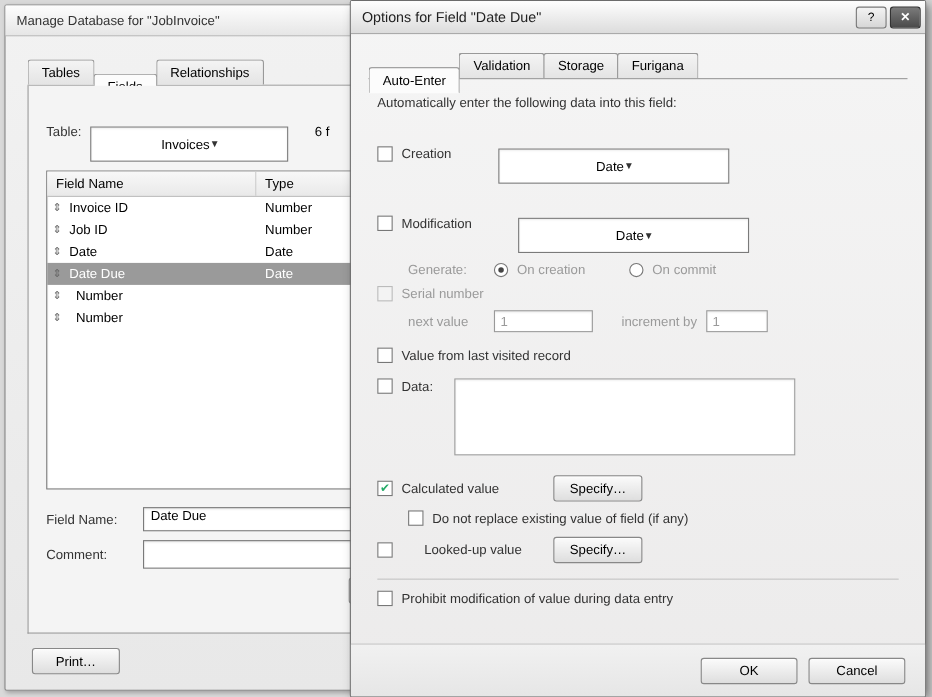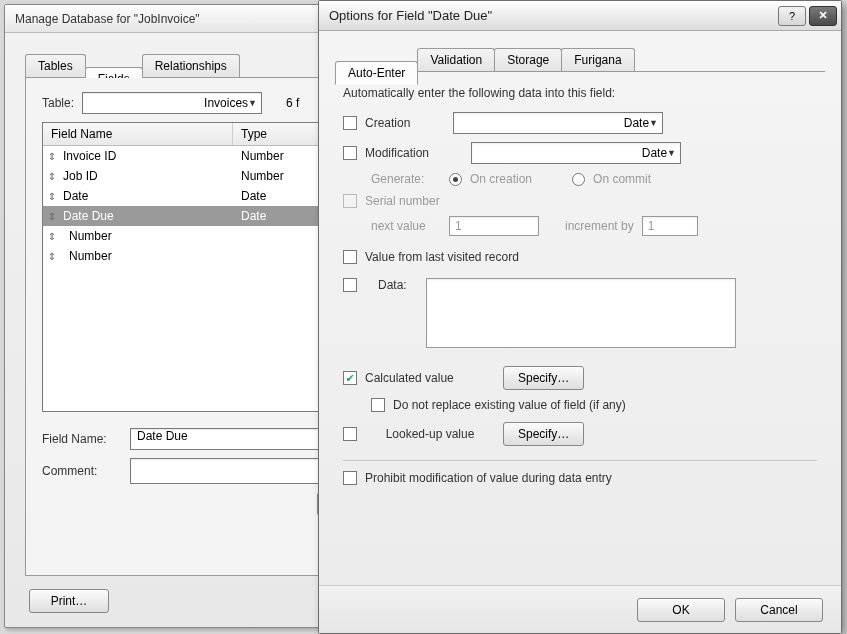--- a/index.html
+++ b/index.html
@@ -28,23 +28,24 @@
     border-radius: 3px 3px 0 0; cursor:pointer;
   }
   .tab.active { background:#fcfcfc; position:relative; top:14px; border-bottom:1px solid #fcfcfc; }
 
   .panel { background:#f4f4f4; border:1px solid #999; border-top:none; padding:14px 16px; }
 
   .row { display:flex; align-items:center; margin-bottom:8px; gap:8px; }
   .label { color:#333; }
 
   .combo {
-    display:flex; align-items:center; justify-content:flex-end;
-    background:#fff; border:1px solid #7a7a7a; height:22px; padding:0 4px 0 6px;
+    display:flex; align-items:center; justify-content:center;
+    background:#fff; border:1px solid #7a7a7a; height:32px; padding:0 4px 0 6px;
     box-shadow: inset 0 1px 2px rgba(0,0,0,0.08);
+    margin-top: 23px;
   }
   .combo .arrow { font-size:9px; color:#333; }
 
   .listbox {
     background:#fff; border:1px solid #7a7a7a; height:290px;
     box-shadow: inset 0 1px 2px rgba(0,0,0,0.1);
   }
   .listhdr { display:flex; background:linear-gradient(#f8f8f8,#e9e9e9); border-bottom:1px solid #bbb; }
   .listhdr div { padding:4px 8px; border-right:1px solid #ccc; }
   .col-name { width:190px; }
@@ -257,21 +258,21 @@
           </div>
       </div>
 
       <div class="row" style="margin-top:14px;">
         <span class="chk"></span>
         <span class="label">Value from last visited record</span>
       </div>
 
       <div class="row" style="align-items:flex-start; margin-top:14px;">
         <span class="chk"></span>
-        <span class="label" style="width:40px;margin-left:13px;">Data:</span>
+        <span class="label" style="width:40px;">Data:</span>
         <div class="bigtext"></div>
       </div>
 
       <div class="row" style="margin-top:18px;">
         <span class="chk checked"></span>
         <span class="label" style="width:130px;">Calculated value</span>
         <div class="btn">Specify…</div>
       </div>
       <div class="row" style="padding-left:28px;">
         <span class="chk"></span>

